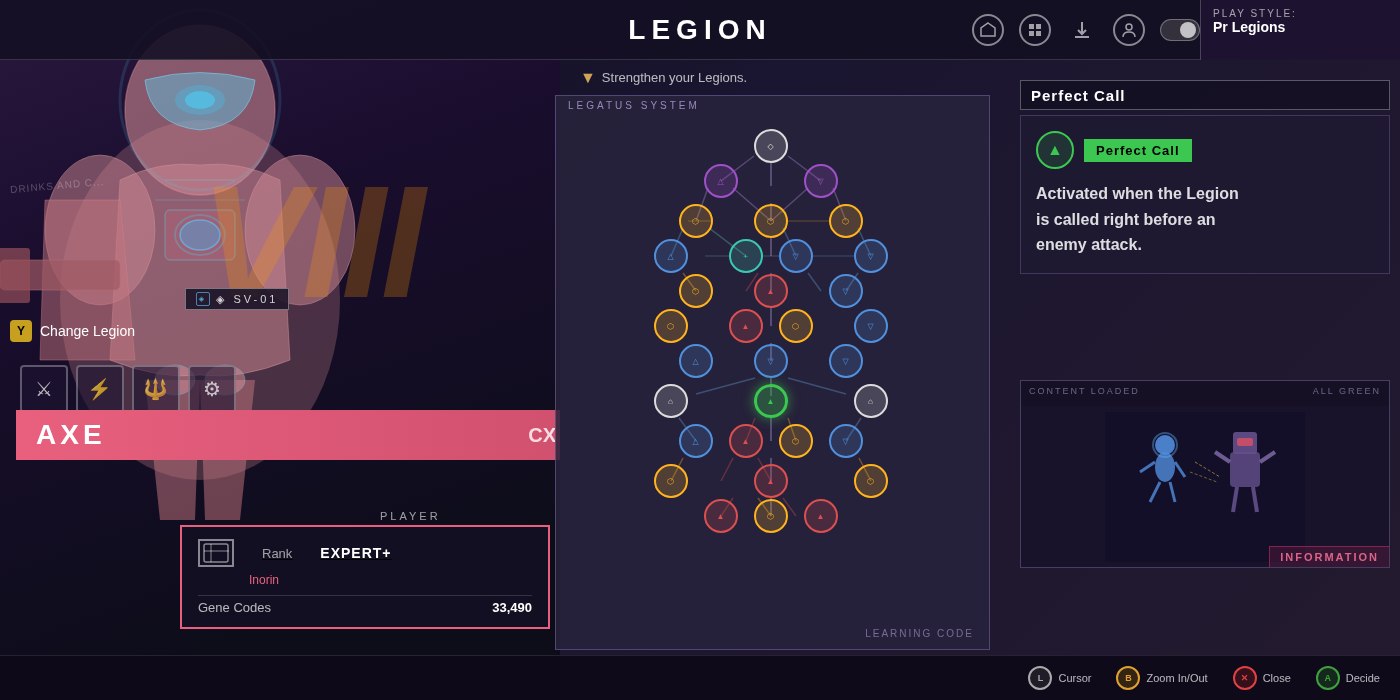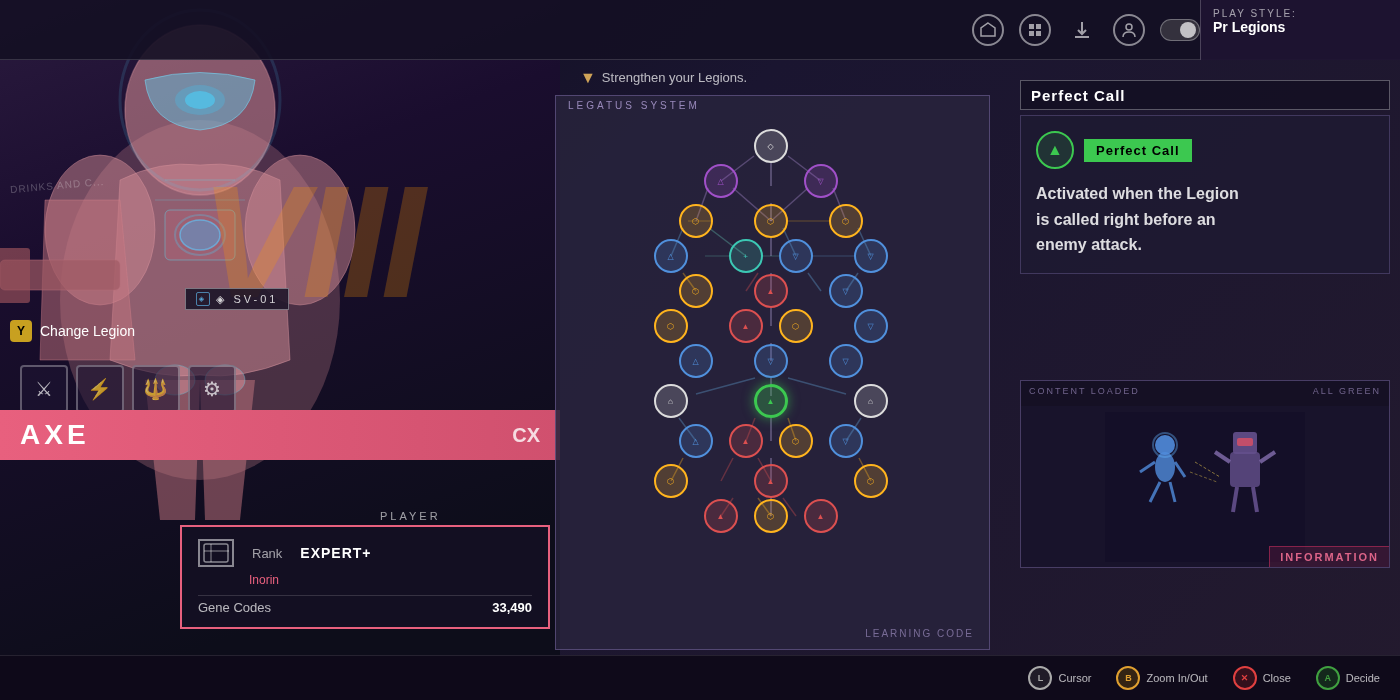--- a/index.html
+++ b/index.html
@@ -425,21 +425,21 @@
       align-items: center;
       justify-content: center;
       background: rgba(30,20,50,0.6);
       color: rgba(255,255,255,0.7);
       font-size: 20px;
     }
 
     .legion-type-bar {
       position: absolute;
       top: 410px;
-      left: 0;
+      left: 16px;
       width: 560px;
       height: 50px;
       background: linear-gradient(90deg, #e8607e 0%, #d0506e 100%);
       display: flex;
       align-items: center;
       justify-content: space-between;
       padding: 12px 20px;
       z-index: 8;
     }
 
@@ -474,22 +474,23 @@
       width: 370px;
       background: rgba(20,15,35,0.92);
       border: 2px solid #e8607e;
       padding: 12px 16px;
       z-index: 8;
     }
 
     .player-rank-row {
       display: flex;
       align-items: center;
-      gap: 18px;
+      gap: 28px;
       margin-bottom: 6px;
+      text-decoration: underline;
     }
 
     .rank-icon {
       width: 36px;
       height: 28px;
       border: 2px solid rgba(255,255,255,0.5);
       display: flex;
       align-items: center;
       justify-content: center;
       font-size: 10px;
@@ -737,20 +738,21 @@
     </div>
     <div class="player-name">Inorin</div>
     <div class="gene-codes-row">
       <span class="gene-codes-label">Gene Codes</span>
       <span class="gene-codes-value">33,490</span>
     </div>
   </div>
 </div>
 
 <div class="header-bar">
+  <h1 class="header-title">LEGION</h1>
   <div class="header-icons">
     <div class="header-icon">
       <svg width="18" height="18" viewBox="0 0 18 18">
           <polygon points="9,2 16,7 16,15 2,15 2,7" fill="none" stroke="rgba(255,255,255,0.6)" stroke-width="1.5"></polygon>
         </svg>
     </div>
     <div class="header-icon">
       <svg width="18" height="18" viewBox="0 0 18 18">
           <rect x="3" y="3" width="5" height="5" fill="rgba(255,255,255,0.6)"></rect>
           <rect x="10" y="3" width="5" height="5" fill="rgba(255,255,255,0.6)"></rect>

